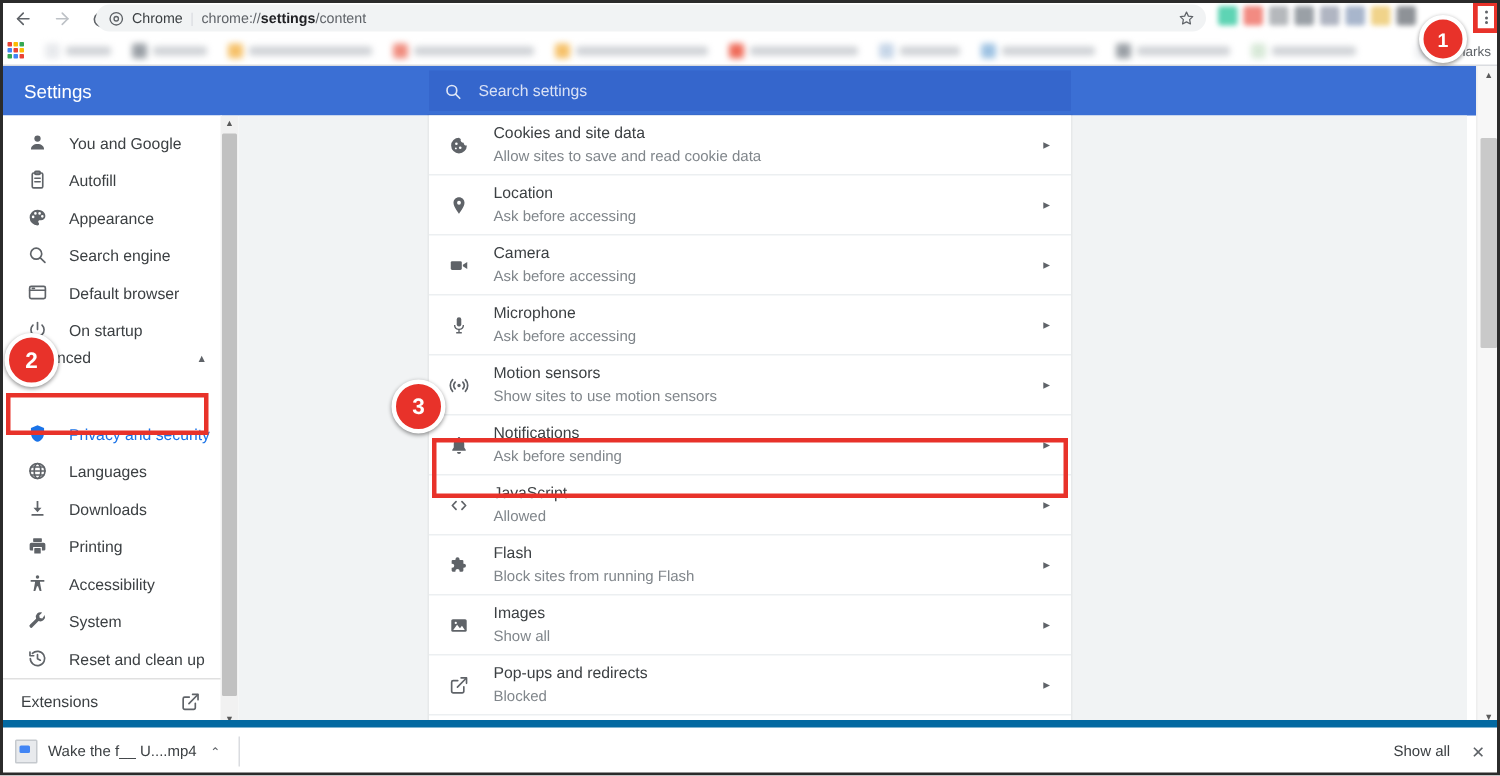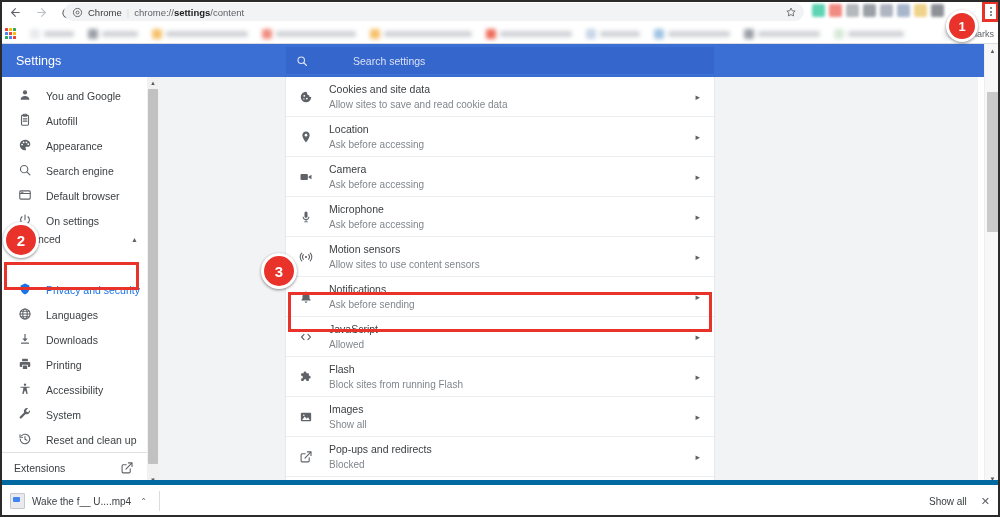--- a/index.html
+++ b/index.html
@@ -63,21 +63,21 @@
 
   
   .settings-header{
     position:absolute;left:0;top:44px;width:1000px;height:33px;background:#3b6fd4;
   }
   .settings-title{
     position:absolute;left:16px;top:54px;font-size:12.5px;color:#ffffff;font-weight:400;
   }
   .search-box{
     position:absolute;left:286px;top:47px;width:428px;height:27px;
-    background:#3566cc;display:flex;align-items:center;padding-left:10px;box-sizing:border-box;gap:34px;
+    background:#3566cc;display:flex;align-items:center;padding-left:10px;box-sizing:border-box;
   }
   .search-ic{width:12px;height:12px;color:#dfe6f7;margin-right:11px;flex:0 0 auto;}
   .search-ph{font-size:10.5px;color:#d9e1f5;}
 
   
   .sidenav{
     position:absolute;left:0;top:77px;width:148px;height:408px;background:#ffffff;overflow:hidden;
   }
   .nav-item{
     display:flex;align-items:flex-end;height:25px;padding-left:18px;box-sizing:border-box;
@@ -335,21 +335,21 @@
         </span>
         <span>Default browser</span>
       </div>
       <div class="nav-item">
         <span class="ic">
           <svg width="14" height="14" viewBox="0 0 24 24" fill="none" stroke="#5f6368" stroke-width="1.9" stroke-linecap="round" stroke-linejoin="round">
             <path d="M12 3.5v8"></path>
             <path d="M6.8 6.4a7.5 7.5 0 1 0 10.4 0"></path>
           </svg>
         </span>
-        <span>On settings</span>
+        <span>On startup</span>
       </div>
       <div class="nav-adv">
         <span>Advanced</span>
         <span style="font-size:7px;color:#5f6368;">▲</span>
       </div>
       <div class="nav-item active">
         <span class="ic">
           <svg width="14" height="14" viewBox="0 0 24 24" fill="#1a73e8">
             <path d="M12 2.5 4.5 5.8v5.5c0 4.8 3.2 9 7.5 10.2 4.3-1.2 7.5-5.4 7.5-10.2V5.8z"></path>
           </svg>
@@ -497,21 +497,21 @@
           <svg width="14" height="14" viewBox="0 0 24 24" fill="none" stroke="#5f6368" stroke-width="1.9" stroke-linecap="round" stroke-linejoin="round">
             <circle cx="12" cy="12" r="1.9" fill="#5f6368" stroke="none"></circle>
             <path d="M7.6 8.1a6 6 0 0 0 0 7.8"></path>
             <path d="M16.4 8.1a6 6 0 0 1 0 7.8"></path>
             <path d="M4.7 5.3a9.8 9.8 0 0 0 0 13.4"></path>
             <path d="M19.3 5.3a9.8 9.8 0 0 1 0 13.4"></path>
           </svg>
         </span>
         <span class="r-txt">
           <span class="r-title" style="display:block">Motion sensors</span>
-          <span class="r-sub" style="display:block">Allow sites to use content sensors</span>
+          <span class="r-sub" style="display:block">Show sites to use motion sensors</span>
         </span>
         <span class="r-arrow">▸</span>
       </div>
       <div class="row highlight">
         <span class="r-ic">
           <svg width="14" height="14" viewBox="0 0 24 24" fill="#5f6368">
             <path d="M12 2.4a1.5 1.5 0 0 1 1.5 1.5v.5a6 6 0 0 1 4.5 5.8v4.2l1.7 2.4v1.1H4.3v-1.1L6 14.4v-4.2a6 6 0 0 1 4.5-5.8v-.5A1.5 1.5 0 0 1 12 2.4z"></path>
             <path d="M9.7 19.5h4.6a2.3 2.3 0 0 1-4.6 0z"></path>
           </svg>
         </span>

